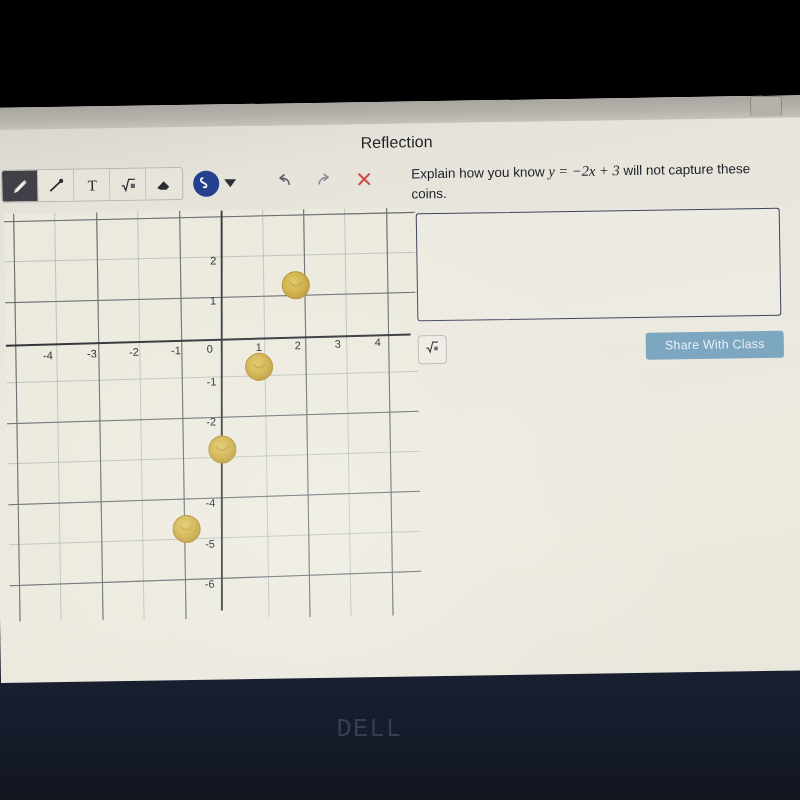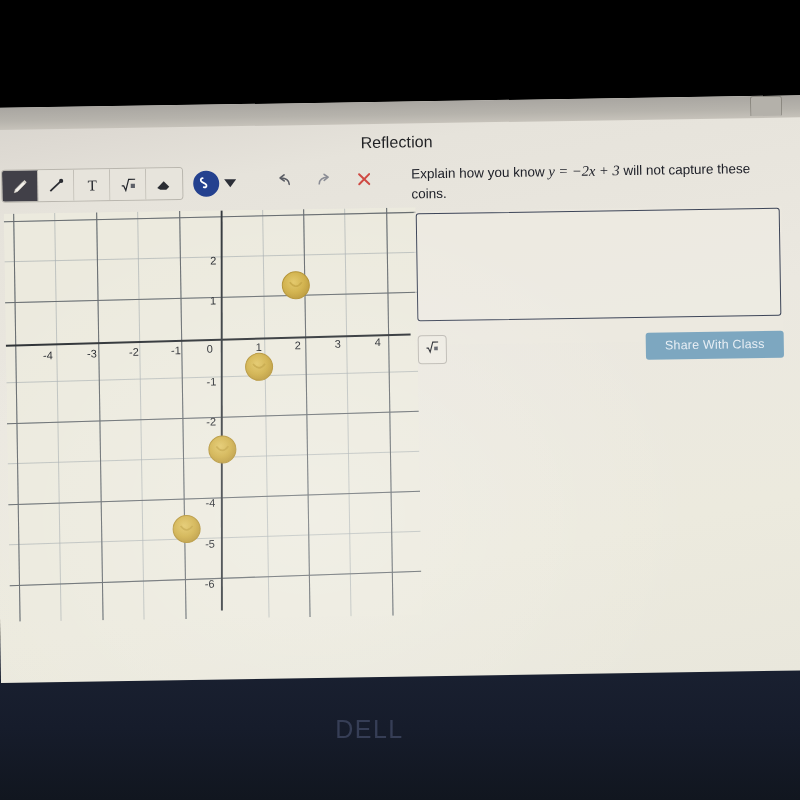--- a/index.html
+++ b/index.html
@@ -24,21 +24,21 @@
     background: linear-gradient(180deg, #1b2233 0%, #161c2b 55%, #11161f 100%);
   }
   .dell-logo {
     position: absolute;
     left: 0; top: 715px;
     width: 739px;
     text-align: center;
     color: #39415a;
     font-size: 25px;
     letter-spacing: 1.5px;
-    font-family: Liberation Sans, sans-serif;
+    font-family: Liberation Mono, monospace;
     opacity: .92;
   }
 
   
   .screen {
     position: absolute;
     left: -8px; top: 108px;
     width: 820px; height: 575px;
     background: linear-gradient(170deg, #d6d3cd 0%, #ddd9d2 6%, #e6e3db 16%, #ebe8e0 45%, #eceade 75%, #e9e7dc 100%);
     transform: rotate(-0.9deg);

